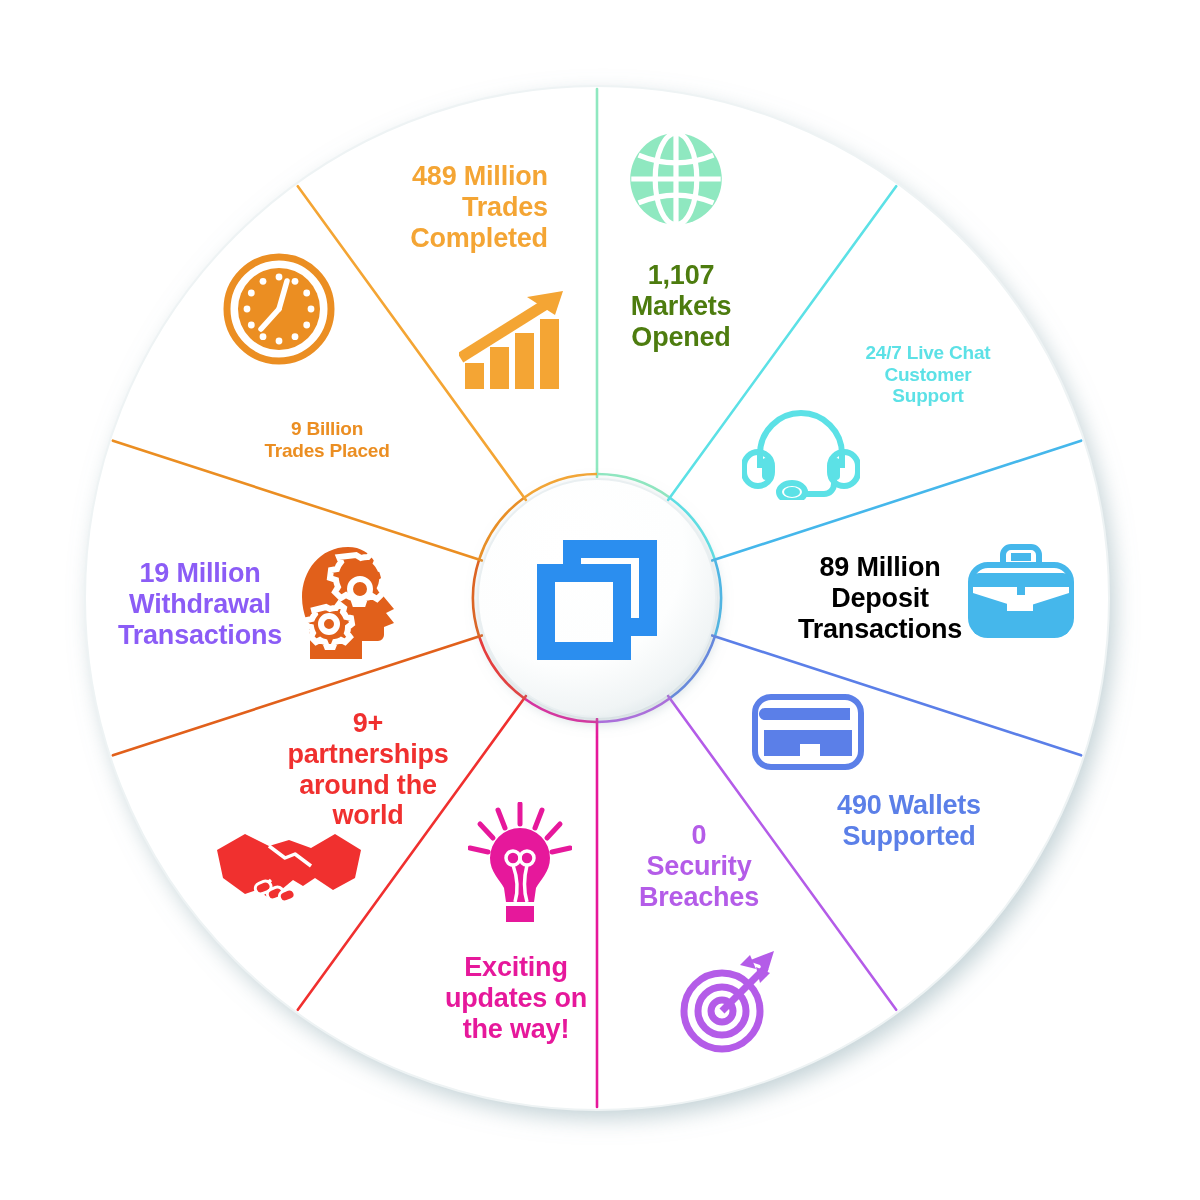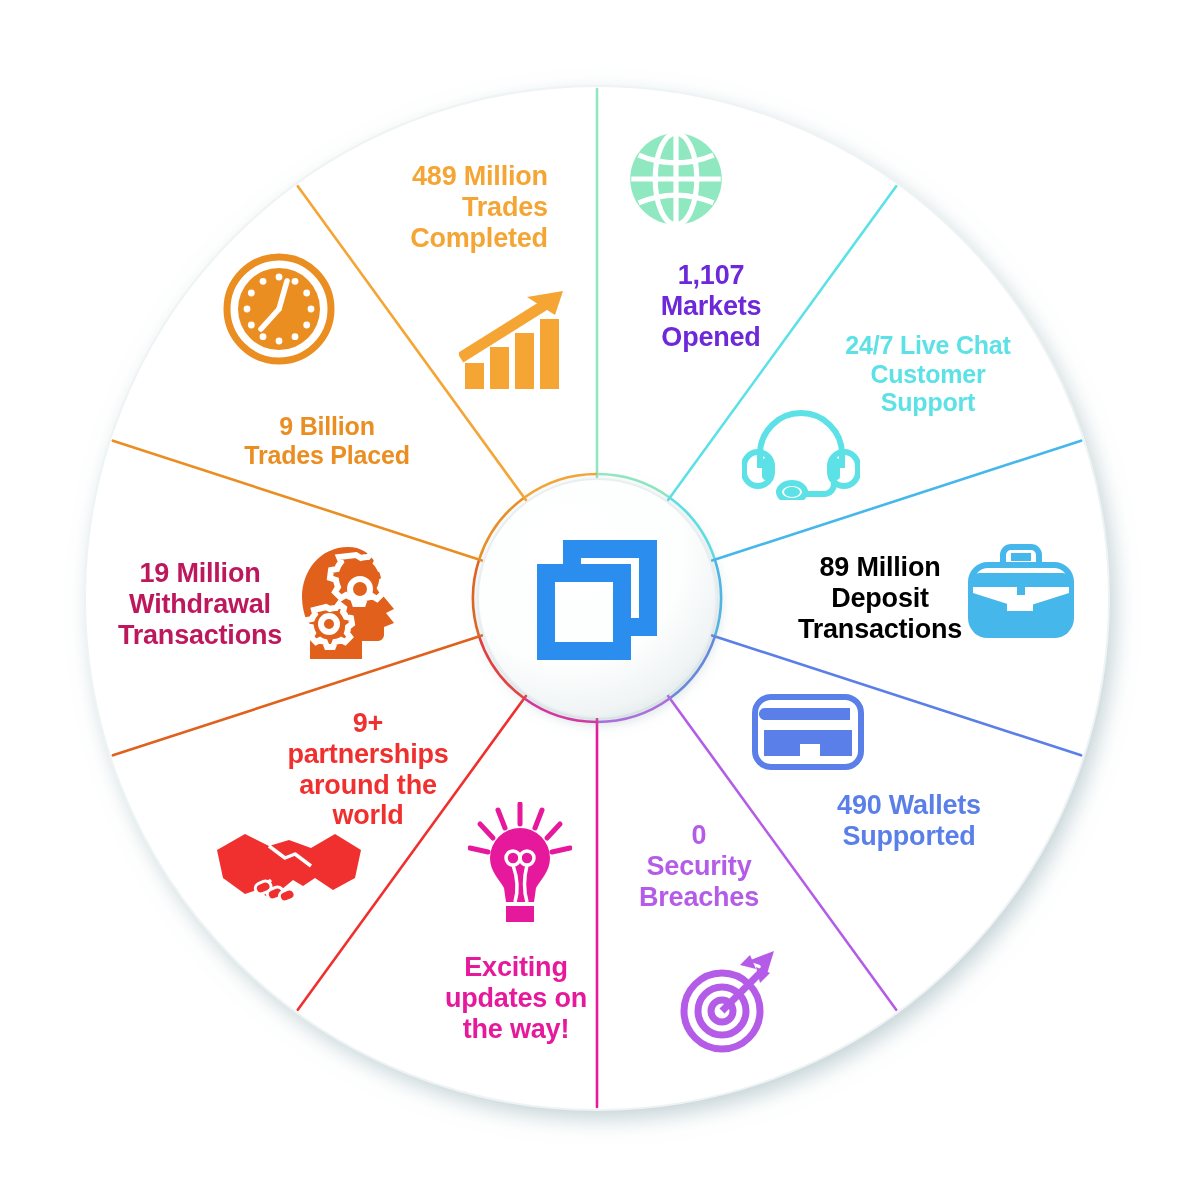--- a/index.html
+++ b/index.html
@@ -23,21 +23,21 @@
     line-height: 1.14;
     letter-spacing: -0.2px;
     white-space: pre-line;
     transform: translate(-50%, -50%);
   }
   .icon-box { position: absolute; transform: translate(-50%,-50%); }
   .icon-box svg { display: block; }
 
   
   .lbl-lg { font-size: 27px; }
-  .lbl-md { font-size: 25px; }
+  .lbl-md { font-size: 19px; }
 </style>
 </head>
 <body>
 
 <div id="stage">
 
   <svg class="wheel-svg" viewBox="0 0 1200 1200">
     <defs>
       <radialGradient id="hubGrad" cx="38%" cy="30%" r="78%">
         <stop offset="0%" stop-color="#ffffff"></stop>
@@ -249,42 +249,42 @@
       </g>
       <g stroke="#f4a534" stroke-width="11" fill="none" stroke-linecap="square">
         <line x1="6" y1="66" x2="92" y2="12"></line>
       </g>
       <polygon points="104,2 68,8 96,26" fill="#f4a534"></polygon>
     </svg>
       </div>
     </div>
 
   <div id="labels-layer">
-      <div class="label lbl-lg" style="left: 681px; top: 306px; color: #6d28d9; margin-left: 30px;">1,107
+      <div class="label lbl-lg" style="left: 681px; top: 306px; color: #4d7c0f;">1,107
 Markets
 Opened</div>
       <div class="label lbl-md" style="left: 928px; top: 374px; color: rgb(92, 225, 230);">24/7 Live Chat
 Customer
 Support</div>
       <div class="label lbl-lg" style="left: 880px; top: 598px; color: #000000;">89 Million
 Deposit
 Transactions</div>
       <div class="label lbl-lg" style="left: 909px; top: 821px; color: rgb(91, 127, 232);">490 Wallets
 Supported</div>
       <div class="label lbl-lg" style="left: 699px; top: 866px; color: rgb(180, 92, 232);">0
 Security
 Breaches</div>
       <div class="label lbl-lg" style="left: 516px; top: 998px; color: rgb(230, 24, 155);">Exciting
 updates on
 the way!</div>
       <div class="label lbl-lg" style="left: 368px; top: 770px; color: rgb(240, 48, 47);">9+
 partnerships
 around the
 world</div>
-      <div class="label lbl-lg" style="left: 200px; top: 604px; color: #be185d;">19 Million
+      <div class="label lbl-lg" style="left: 200px; top: 604px; color: #8b5cf6;">19 Million
 Withdrawal
 Transactions</div>
       <div class="label lbl-md" style="left: 327px; top: 420px; color: rgb(235, 142, 34); margin-top: 20px;">9 Billion
 Trades Placed</div>
       <div class="label lbl-lg" style="left: 479px; top: 207px; color: rgb(244, 165, 52); text-align: right;">489 Million
 Trades
 Completed</div>
     </div>
 
 </div>

